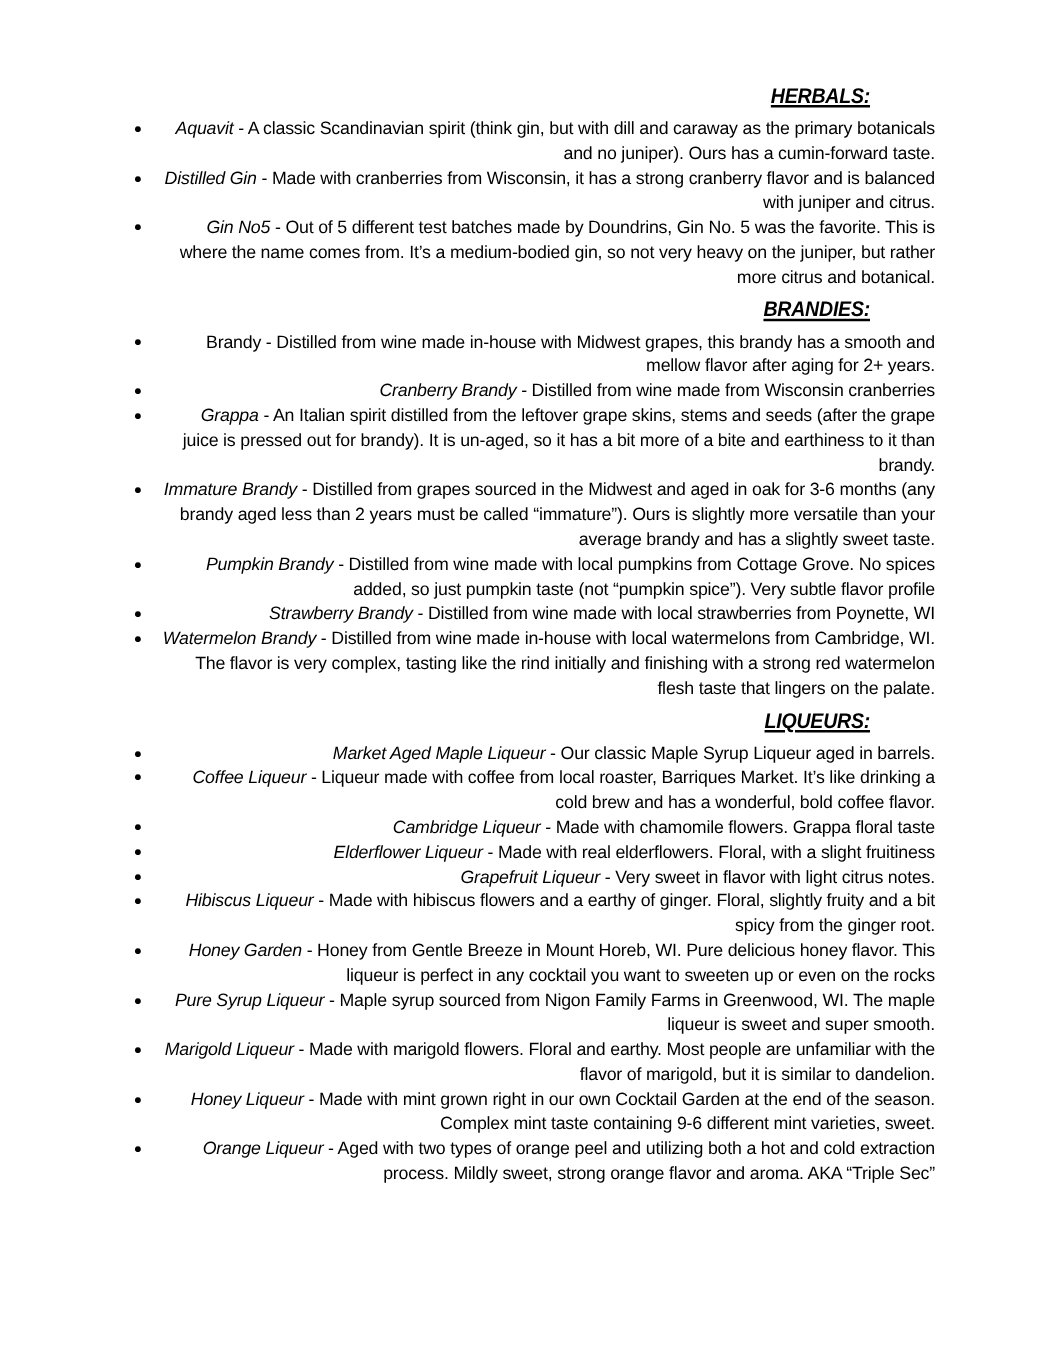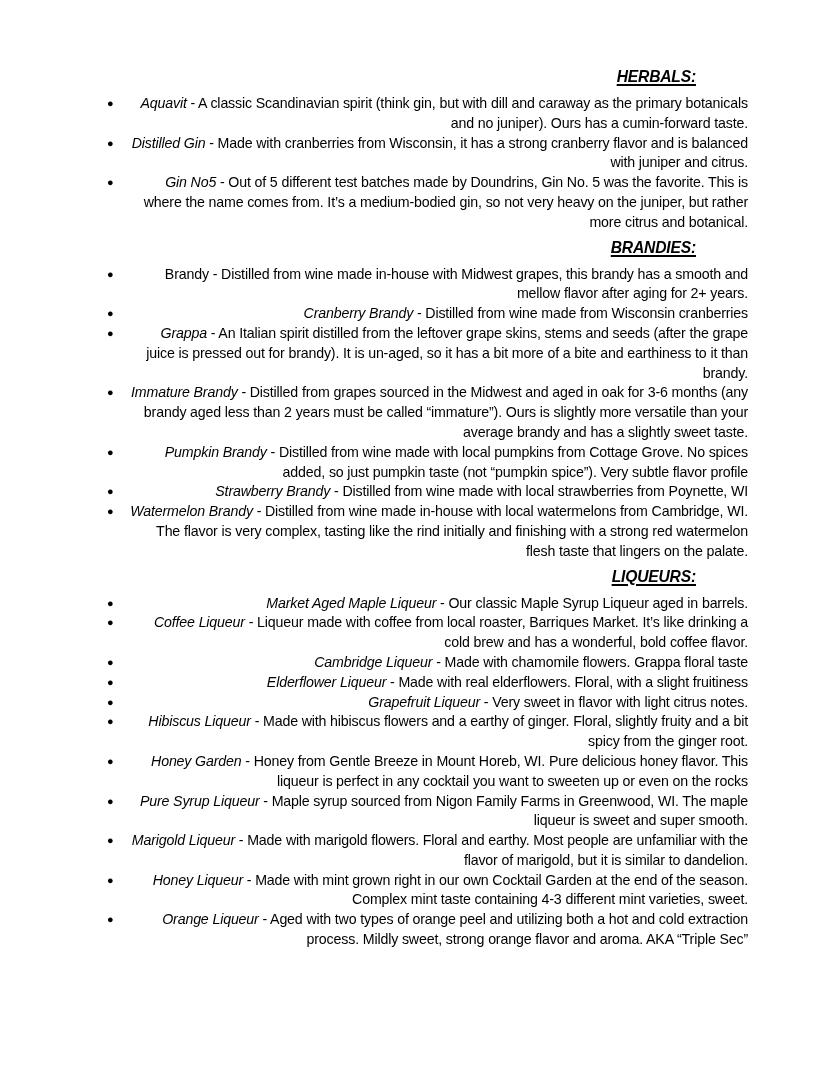--- a/index.html
+++ b/index.html
@@ -97,18 +97,18 @@
     <ul class="items">
       <li class="item"><span class="bullet">●</span><span class="name italic">Market Aged Maple Liqueur</span><span> - Our classic Maple Syrup Liqueur aged in barrels.</span></li>
       <li class="item"><span class="bullet">●</span><span class="name italic">Coffee Liqueur</span><span> - Liqueur made with coffee from local roaster, Barriques Market. It’s like drinking a cold brew and has a wonderful, bold coffee flavor.</span></li>
       <li class="item"><span class="bullet">●</span><span class="name italic">Cambridge Liqueur</span><span> - Made with chamomile flowers. Grappa floral taste</span></li>
       <li class="item"><span class="bullet">●</span><span class="name italic">Elderflower Liqueur</span><span> - Made with real elderflowers. Floral, with a slight fruitiness</span></li>
       <li class="item"><span class="bullet">●</span><span class="name italic">Grapefruit Liqueur</span><span> - Very sweet in flavor with light citrus notes.</span></li>
       <li class="item"><span class="bullet">●</span><span class="name italic">Hibiscus Liqueur</span><span> - Made with hibiscus flowers and a earthy of ginger. Floral, slightly fruity and a bit spicy from the ginger root.</span></li>
       <li class="item"><span class="bullet">●</span><span class="name italic">Honey Garden</span><span> - Honey from Gentle Breeze in Mount Horeb, WI. Pure delicious honey flavor. This liqueur is perfect in any cocktail you want to sweeten up or even on the rocks</span></li>
       <li class="item"><span class="bullet">●</span><span class="name italic">Pure Syrup Liqueur</span><span> - Maple syrup sourced from Nigon Family Farms in Greenwood, WI. The maple liqueur is sweet and super smooth.</span></li>
       <li class="item"><span class="bullet">●</span><span class="name italic">Marigold Liqueur</span><span> - Made with marigold flowers. Floral and earthy. Most people are unfamiliar with the flavor of marigold, but it is similar to dandelion.</span></li>
-      <li class="item"><span class="bullet">●</span><span class="name italic">Honey Liqueur</span><span> - Made with mint grown right in our own Cocktail Garden at the end of the season.  Complex mint taste containing 4-3 different mint varieties, sweet.</span></li>
+      <li class="item"><span class="bullet">●</span><span class="name italic">Honey Liqueur</span><span> - Made with mint grown right in our own Cocktail Garden at the end of the season.  Complex mint taste containing 9-6 different mint varieties, sweet.</span></li>
       <li class="item"><span class="bullet">●</span><span class="name italic">Orange Liqueur</span><span> - Aged with two types of orange peel and utilizing both a hot and cold extraction process. Mildly sweet, strong orange flavor and aroma. AKA “Triple Sec”</span></li>
     </ul>
   </div>
 
 </div>
 
 </body></html>

